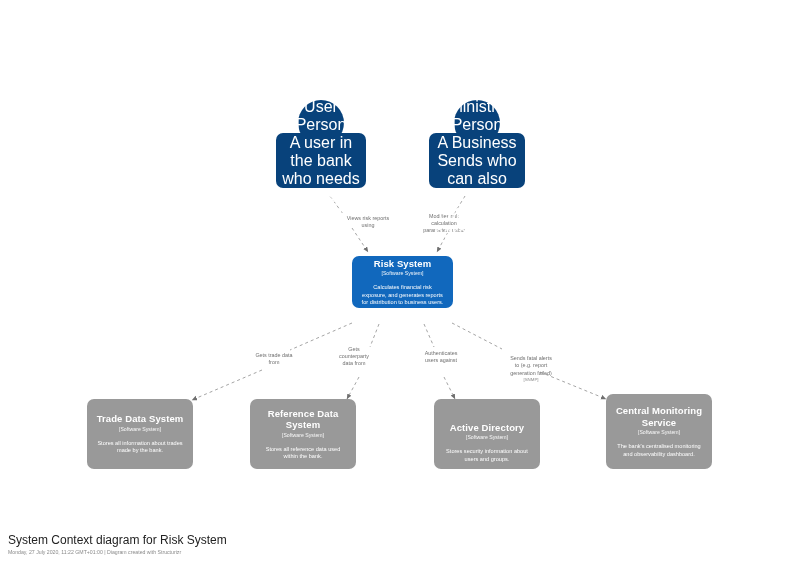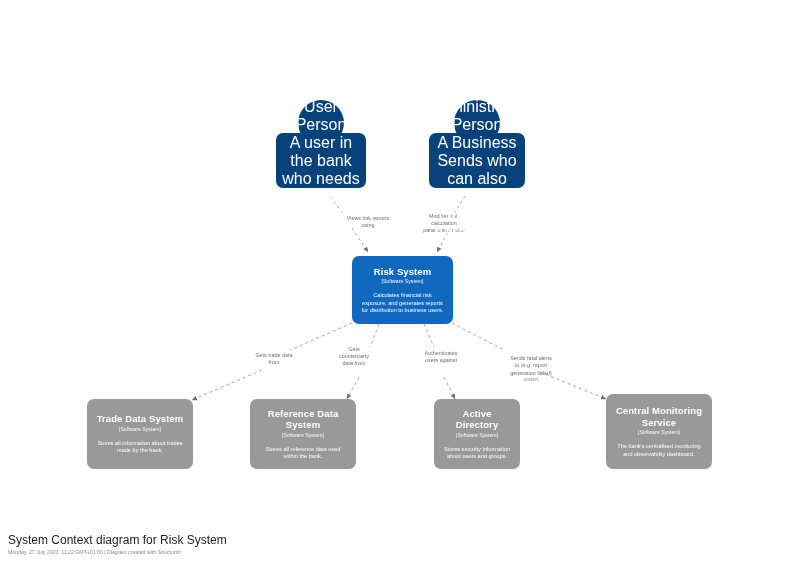--- a/index.html
+++ b/index.html
@@ -210,39 +210,39 @@
 
   <div class="person-wrap" style="left:429px; top:100px; width:96px; height:88px;">
     <div class="person-head"></div>
     <div class="person-body">
       <div class="n-name">Risk Administrator</div>
       <div class="n-type">[Person]</div>
       <div class="n-desc">A Business Sends who can also modify risk calculation parameters.</div>
     </div>
   </div>
 
-  <div class="node sys-focus" style="left:352px; top:256px; width:101px; height:68px;">
+  <div class="node sys-focus" style="left:352px; top:256px; width:101px; height:52px;">
     <div class="n-name">Risk System</div>
     <div class="n-type">[Software System]</div>
     <div class="n-desc">Calculates financial risk exposure, and generates reports for distribution to business users.</div>
   </div>
 
   <div class="node sys-ext" style="left:87px; top:399px; width:106px; height:70px;">
     <div class="n-name">Trade Data System</div>
     <div class="n-type">[Software System]</div>
     <div class="n-desc">Stores all information about trades made by the bank.</div>
   </div>
 
   <div class="node sys-ext" style="left:250px; top:399px; width:106px; height:70px;">
     <div class="n-name">Reference Data System</div>
     <div class="n-type">[Software System]</div>
     <div class="n-desc">Stores all reference data used within the bank.</div>
   </div>
 
-  <div class="node sys-ext" style="left:434px; top:399px; width:86px; height:70px;">
+  <div class="node sys-ext" style="left:434px; top:399px; width:106px; height:70px;justify-content:flex-end;">
     <div class="n-name">Active Directory</div>
     <div class="n-type">[Software System]</div>
     <div class="n-desc">Stores security information about users and groups.</div>
   </div>
 
   <div class="node sys-ext" style="left:606px; top:394px; width:106px; height:75px;">
     <div class="n-name">Central Monitoring Service</div>
     <div class="n-type">[Software System]</div>
     <div class="n-desc">The bank's centralised monitoring and observability dashboard.</div>
   </div>

